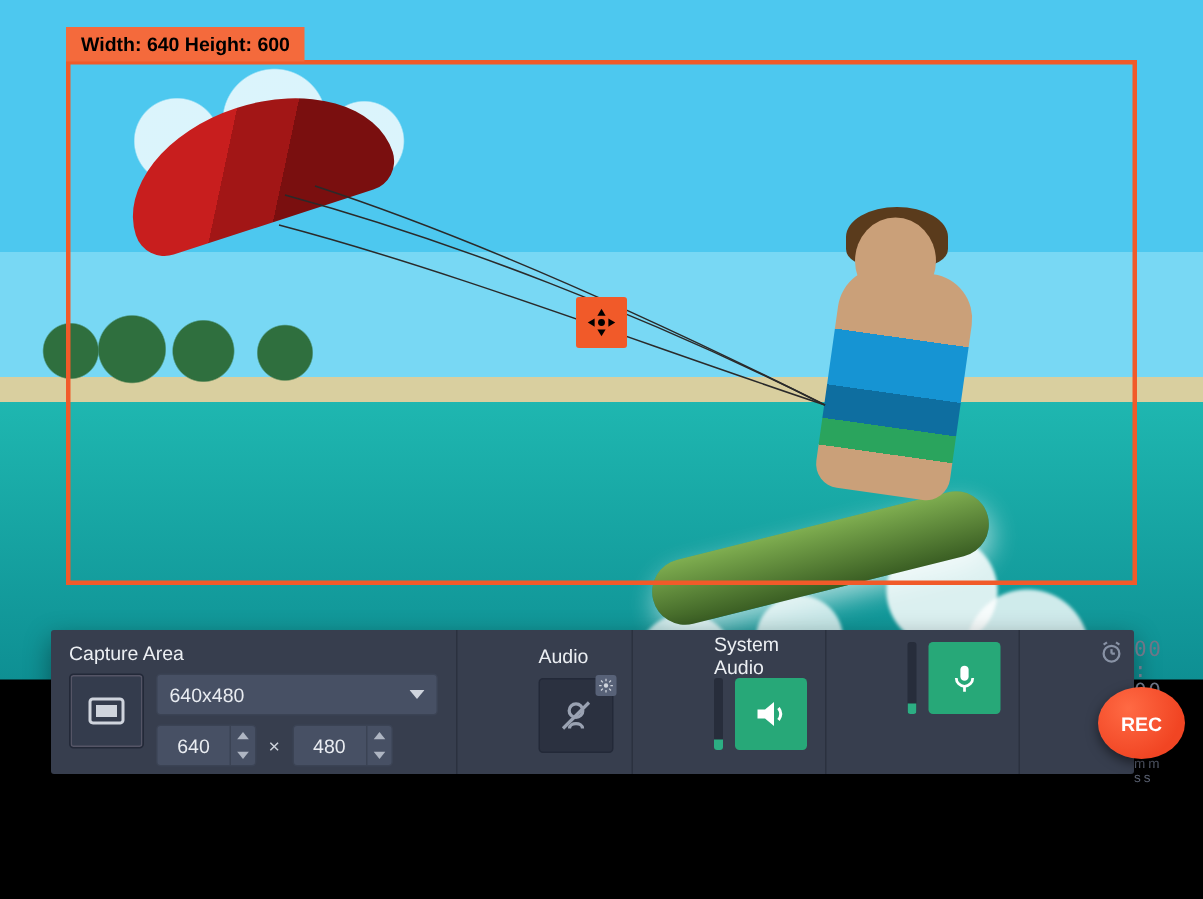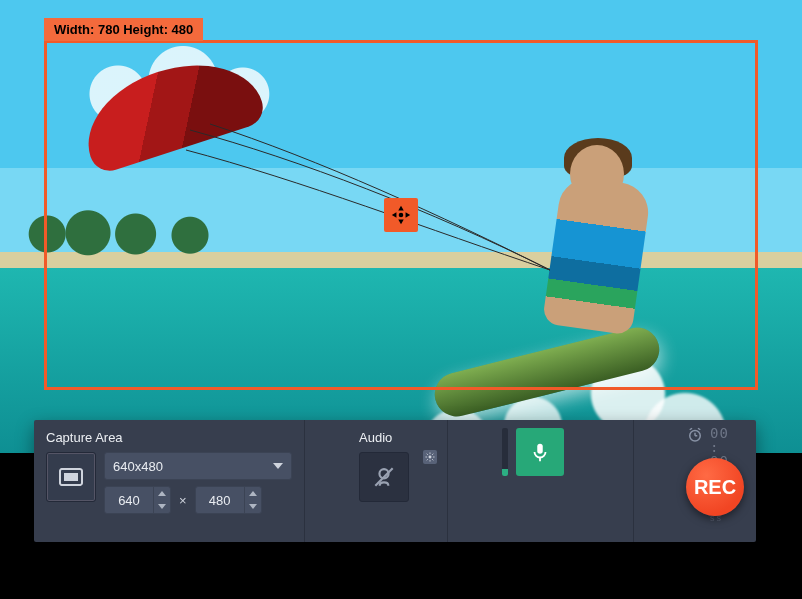--- a/index.html
+++ b/index.html
@@ -107,21 +107,21 @@
     position: absolute; left: 50%; top: 50%;
     width: 34px; height: 34px; margin: -17px 0 0 -17px;
     background: #f15a29; border-radius: 2px;
     display: flex; align-items: center; justify-content: center;
   }
 
   
   .panel {
     position: absolute;
     left: 34px; top: 420px;
-    width: 722px; height: 122px;
+    width: 722px; height: 96px;
     background: #373e4e;
     box-shadow: 0 6px 18px rgba(0,0,0,.4);
     display: flex;
     color: #d9dde4;
     font-size: 13px;
     border-radius: 2px;
     gap: 42px;
   }
   .group {
     padding: 8px 12px 10px 12px;
@@ -201,21 +201,21 @@
     padding: 6px 12px 10px 10px;
   }
   .timer-row { display: flex; align-items: flex-start; gap: 6px; color: #6e7687; height: 28px; }
   .timer-row .clock { color: #8892a5; }
   .timer-stack { display: flex; flex-direction: column; align-items: center; line-height: 1; }
   .timer-val { font-family: monospace; letter-spacing: 1px; font-size: 14px; }
   .timer-lbl { font-size: 9px; color: #5a6172; letter-spacing: 2px; }
   .rec-btn {
     width: 58px; height: 58px; border-radius: 50%;
     background: radial-gradient(circle at 35% 30%, #ff6a44, #f14523 70%);
-    color: #fff; font-weight: 700; font-size: 20px;
+    color: #fff; font-weight: 700; font-size: 13px;
     display: flex; align-items: center; justify-content: center;
     box-shadow: 0 3px 8px rgba(0,0,0,.5);
     margin-top: 4px;
   }
 
   svg { display: block; }
 </style>
 </head>
 <body>
 
@@ -234,21 +234,21 @@
   </div>
   <div class="lines">
     <svg viewBox="0 0 400 180">
       <path d="M10 10 C 120 40, 250 90, 370 150" stroke="#2a2a2a" stroke-width="1" fill="none"></path>
       <path d="M6 30 C 120 60, 250 110, 370 150" stroke="#2a2a2a" stroke-width="1" fill="none"></path>
       <path d="M30 4 C 140 40, 260 95, 370 150" stroke="#2a2a2a" stroke-width="1" fill="none"></path>
     </svg>
   </div>
 
   <div class="capture-box">
-    <div class="capture-label">Width: 780  Height: 480</div>
+    <div class="capture-label">Width: 640  Height: 600</div>
     <div class="move-handle">
       <span>
         <svg width="22" height="22" viewBox="0 0 24 24">
           <polygon points="12,2 15,7 9,7" fill="#000"></polygon>
           <polygon points="12,22 15,17 9,17" fill="#000"></polygon>
           <polygon points="2,12 7,9 7,15" fill="#000"></polygon>
           <polygon points="22,12 17,9 17,15" fill="#000"></polygon>
           <circle cx="12" cy="12" r="2.5" fill="#000"></circle>
         </svg>
       </span>
@@ -339,20 +339,36 @@
                   <line x1="17" y1="17" x2="20" y2="20"></line>
                   <line x1="4" y1="20" x2="7" y2="17"></line>
                   <line x1="17" y1="7" x2="20" y2="4"></line>
                 </g>
               </svg>
           </span>
         </div>
       </div>
     </div>
 
+    <div class="group" style="width:118px">
+      <div class="group-title">System Audio</div>
+      <div class="audio-row">
+        <div class="level">
+          <div class="fill" style="height:15%"></div>
+        </div>
+        <div class="green-btn">
+          <span>
+            <svg width="24" height="24" viewBox="0 0 24 24">
+              <polygon points="3,9 8,9 14,4 14,20 8,15 3,15" fill="#fff"></polygon>
+              <path d="M17 8 Q20 12 17 16" fill="none" stroke="#fff" stroke-width="2"></path>
+            </svg>
+          </span>
+        </div>
+      </div>
+    </div>
 
     <div class="group" style="width:128px">
       <div class="audio-row">
         <div class="level">
           <div class="fill" style="height:15%"></div>
         </div>
         <div class="green-btn">
           <span>
             <svg width="22" height="22" viewBox="0 0 24 24">
               <rect x="9" y="3" width="6" height="11" rx="3" fill="#fff"></rect>

